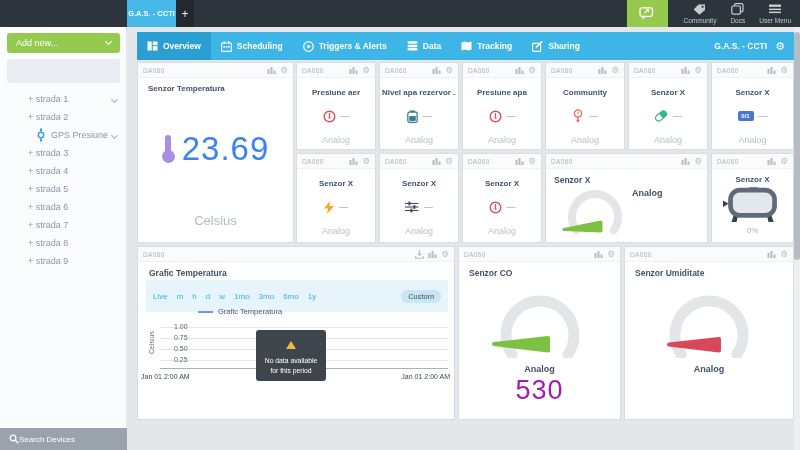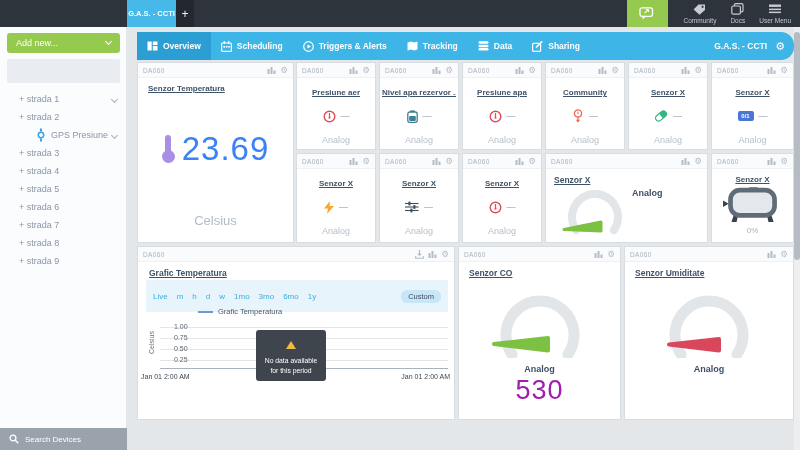--- a/index.html
+++ b/index.html
@@ -17,46 +17,46 @@
   .titem { display:flex; flex-direction:column; align-items:center; justify-content:center; gap:2px;
     padding:0 7px; color:#c2c8cd; font-size:6.5px; }
 
   
   .sidebar { position:absolute; left:0; top:27px; width:127px; height:423px; background:#fbfcfd; border-right:1px solid #e3e6ea; z-index:10; }
   .addnew { position:absolute; left:7px; top:6px; width:113px; height:20px; background:#96ca4f; border:none;
     border-radius:3px; color:#fff; font-size:9px; font-family:inherit; display:flex; align-items:center;
     justify-content:space-between; padding:0 9px; cursor:pointer; }
   .side-panel { position:absolute; left:7px; top:32px; width:113px; height:24px; background:#e9ecf0; border-radius:2px; }
   .devlist { position:absolute; left:0; top:63px; width:127px; }
-  .devrow { height:18px; display:flex; align-items:center; padding:0 10px 0 19px; color:#8a96a9; font-size:9px;justify-content:space-between; }
+  .devrow { height:18px; display:flex; align-items:center; padding:0 10px 0 28px; color:#8a96a9; font-size:9px;justify-content:space-between; }
   .devrow .chev { margin-left:auto; }
   .devrow.sub { padding-left:36px; }
   .devrow.sub .lbl { margin-left:5px; }
   .chev { width:5px; height:5px; border-right:1.2px solid #a6b0bf; border-bottom:1.2px solid #a6b0bf;
     transform:rotate(45deg); display:inline-block; }
   .chev.white { border-color:#fff; width:5px; height:5px; margin-top:-3px; }
   .searchbar { position:absolute; left:0; top:401px; width:127px; height:22px; background:#9aa3ac;
-    color:#fff; font-size:8px; display:flex; align-items:center; gap:6px; padding-left:9px; }
+    color:#fff; font-size:8px; display:flex; align-items:center; padding-left:9px; }
 
   
   .navbar { position:absolute; left:137px; top:32px; width:657px; height:28px; background:#3db5e6;
-    display:flex; align-items:stretch; z-index:5;border-radius:13px; }
+    display:flex; align-items:stretch; z-index:5; }
   .ntab { display:flex; align-items:center; gap:5px; padding:0 10px; color:#fff; font-size:8.5px; font-weight:bold; }
   .ntab.active { background:#2b9fd3; }
   .nav-right { margin-left:auto; display:flex; align-items:center; gap:8px; padding-right:9px;
     color:#fff; font-size:8.5px; font-weight:bold; }
   .nav-gear { font-size:11px; font-weight:normal; font-family:"DejaVu Sans", sans-serif; }
 
   
   .card { position:absolute; background:#fff; border:1px solid #d8dde2; display:flex; flex-direction:column; }
   .chead { flex:0 0 15px; display:flex; align-items:center; padding:0 5px; background:#fafbfd; border-bottom:1px solid #eef1f4; }
   .dlabel { font-size:6.5px; color:#a9b3bd; letter-spacing:.4px; flex:1; }
   .hicons { display:flex; align-items:center; gap:4px; }
   .gear { font-size:8.5px; color:#b4bcc5; line-height:1; font-family:"DejaVu Sans", sans-serif; }
-  .wtitle { font-size:8px; font-weight:bold; color:#3f5368;text-decoration:underline; }
+  .wtitle { font-size:8px; font-weight:bold; color:#3f5368; }
 
   .c-temp { left:137px; top:62px; width:157px; height:181px; }
   .c-r1-0 { left:296px; top:62px; width:80px; height:88px; }
   .c-r1-1 { left:379px; top:62px; width:80px; height:88px; }
   .c-r1-2 { left:462px; top:62px; width:80px; height:88px; }
   .c-r1-3 { left:545px; top:62px; width:80px; height:88px; }
   .c-r1-4 { left:628px; top:62px; width:80px; height:88px; }
   .c-r1-5 { left:711px; top:62px; width:83px; height:88px; }
   .c-r2-0 { left:296px; top:153px; width:80px; height:90px; }
   .c-r2-1 { left:379px; top:153px; width:80px; height:90px; }
@@ -250,31 +250,31 @@
   </div>
   <div class="ntab">
     <svg width="11" height="11" viewBox="0 0 11 11">
       <circle cx="5.5" cy="5.5" r="4.8" fill="none" stroke="#fff" stroke-width="1.2"></circle>
       <polygon points="4.4,3.4 8,5.5 4.4,7.6" fill="#fff"></polygon>
     </svg>
     <span>Triggers &amp; Alerts</span>
   </div>
   <div class="ntab">
     <svg width="11" height="10" viewBox="0 0 11 10">
-      <polygon points="0.5,1.5 3.8,0.4 7.2,1.5 10.5,0.4 10.5,8.5 7.2,9.6 3.8,8.5 0.5,9.6" fill="#fff"></polygon>
-    </svg>
-    <span>Tracking</span>
-  </div>
-  <div class="ntab">
-    <svg width="11" height="10" viewBox="0 0 11 10">
       <rect x="0.5" y="0.3" width="10" height="2.5" rx="1.25" fill="#fff"></rect>
       <rect x="0.5" y="3.7" width="10" height="2.5" rx="1.25" fill="#fff"></rect>
       <rect x="0.5" y="7.1" width="10" height="2.5" rx="1.25" fill="#fff"></rect>
     </svg>
     <span>Data</span>
+  </div>
+  <div class="ntab">
+    <svg width="11" height="10" viewBox="0 0 11 10">
+      <polygon points="0.5,1.5 3.8,0.4 7.2,1.5 10.5,0.4 10.5,8.5 7.2,9.6 3.8,8.5 0.5,9.6" fill="#fff"></polygon>
+    </svg>
+    <span>Tracking</span>
   </div>
   <div class="ntab">
     <svg width="11" height="11" viewBox="0 0 11 11">
       <rect x="0.6" y="2.4" width="8" height="8" rx="1" fill="none" stroke="#fff" stroke-width="1.2"></rect>
       <line x1="4" y1="6.5" x2="10.2" y2="0.4" stroke="#fff" stroke-width="1.6"></line>
     </svg>
     <span>Sharing</span>
   </div>
   <div class="nav-right">
     <span>G.A.S. - CCTI</span>

